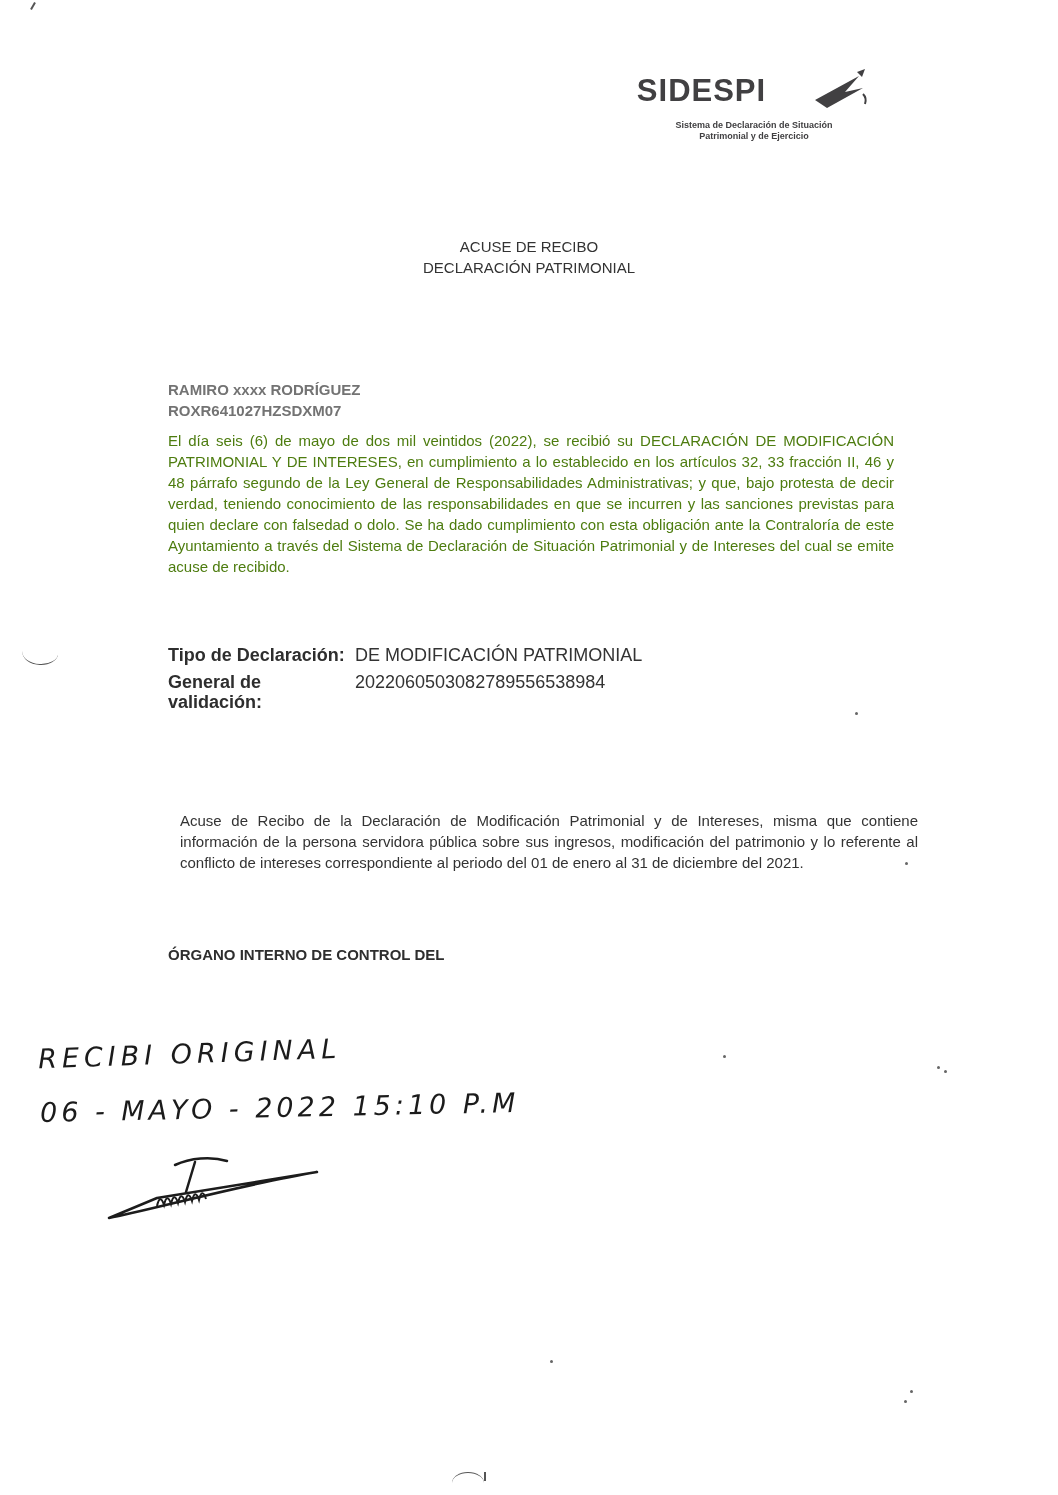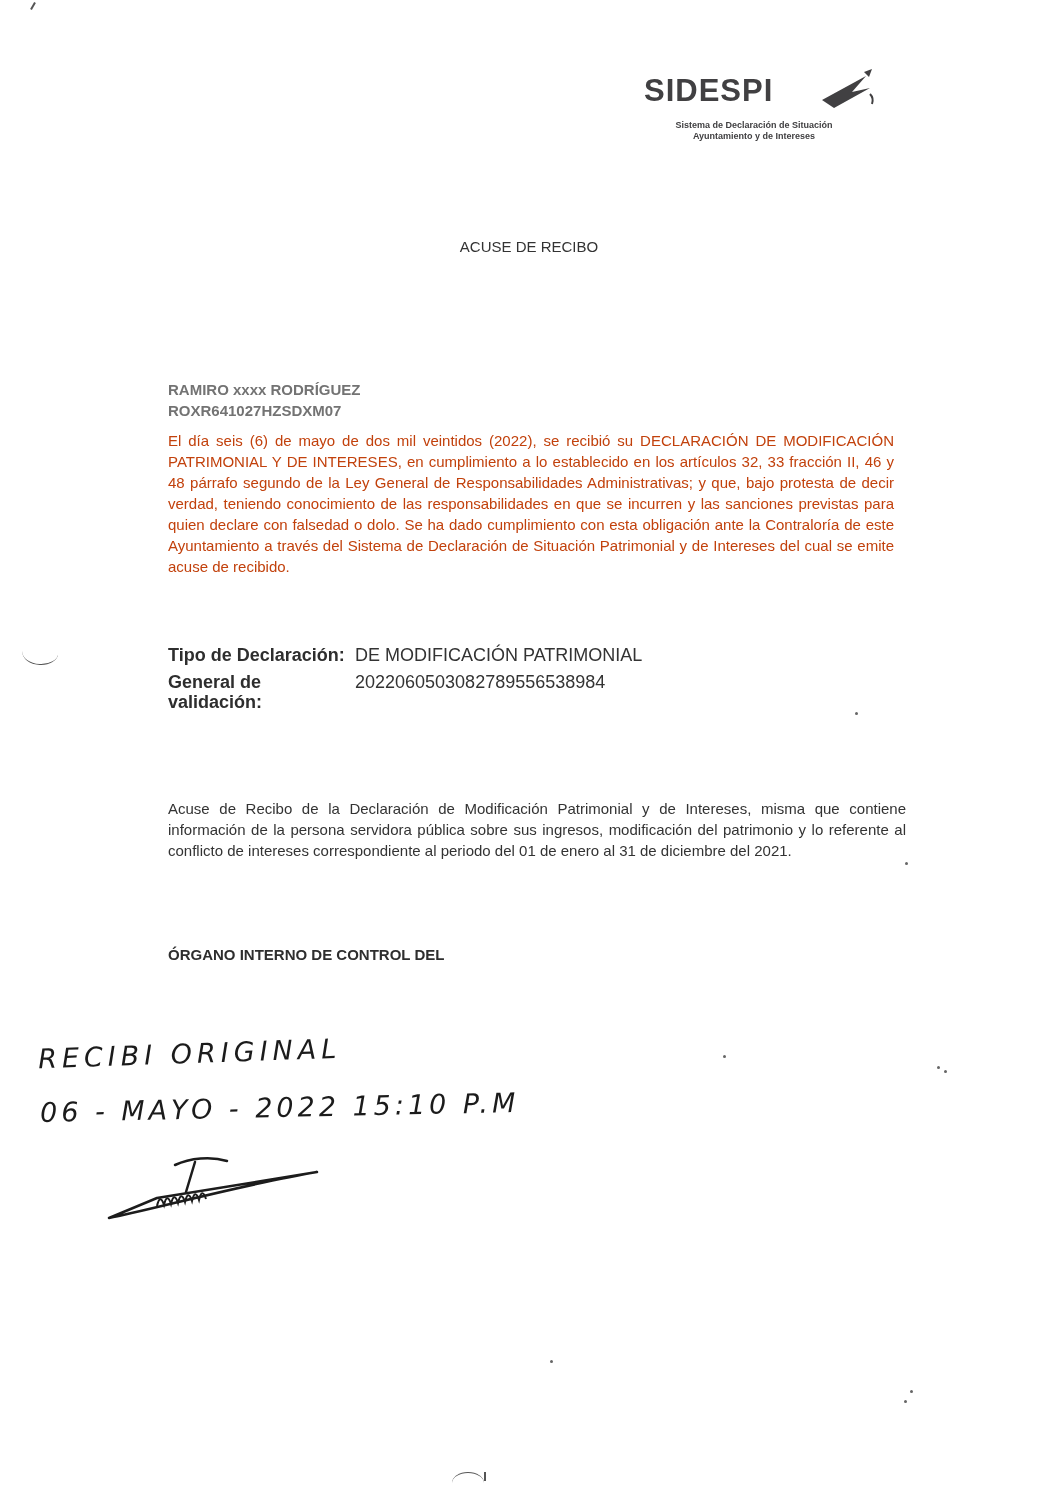--- a/index.html
+++ b/index.html
@@ -7,37 +7,37 @@
     position:relative;
     width:1058px;
     height:1495px;
     background:#ffffff;
     font-family:"Liberation Sans", sans-serif;
     color:#333333;
     overflow:hidden;
   }
   
   .logo{position:absolute;left:644px;top:74px;width:220px;text-align:center;color:#414042;}
-  .logo-row{display:flex;align-items:flex-start;gap:45px;}
+  .logo-row{display:flex;align-items:flex-start;justify-content:center;gap:45px;}
   .brand{font-size:31px;font-weight:bold;letter-spacing:1px;line-height:34px;}
   .logo-arrow{display:inline-block;margin-left:2px;margin-top:-6px;}
   .tagline{font-size:9px;font-weight:bold;line-height:11px;margin-top:2px;color:#414042;}
   
   .title{position:absolute;left:0;top:236px;width:1058px;text-align:center;font-size:15px;line-height:21px;color:#333;}
   
   .recipient{position:absolute;left:168px;top:379px;font-size:15px;font-weight:bold;line-height:21px;color:#737373;}
   
-  .body-par{position:absolute;left:168px;top:430px;width:726px;margin:0;font-size:15px;line-height:21px;text-align:justify;color:#c2410c;}
+  .body-par{position:absolute;left:168px;top:430px;width:726px;margin:0;font-size:15px;line-height:21px;text-align:justify;color:#4d7c0f;}
   
   .fields{position:absolute;left:168px;top:645px;font-size:18px;}
   .field-row{display:flex;margin-bottom:6px;line-height:20.5px;}
   .field-label{width:187px;font-weight:bold;color:#2e2e2e;flex-shrink:0;}
   .field-value{color:#333;}
   
-  .summary-par{position:absolute;left:168px;top:798px;width:738px;margin:0;font-size:15px;line-height:21px;text-align:justify;color:#333;}
+  .summary-par{position:absolute;left:168px;top:798px;width:738px;margin:12px;font-size:15px;line-height:21px;text-align:justify;color:#333;}
   
   .office{position:absolute;left:168px;top:946px;font-size:15px;font-weight:bold;color:#2e2e2e;}
   
   .hand{position:absolute;font-family:"DejaVu Sans", sans-serif;font-style:italic;color:#1b1b1b;white-space:nowrap;}
   .hand1{left:38px;top:1038px;font-size:27px;letter-spacing:5px;transform:rotate(-2deg);}
   .hand2{left:40px;top:1092px;font-size:27px;letter-spacing:4px;transform:rotate(-1.2deg);}
   
   .signature{position:absolute;left:95px;top:1148px;}
   
   .dot{position:absolute;width:3px;height:3px;background:#666;border-radius:50%;}
@@ -57,26 +57,27 @@
       <span class="logo-arrow">
         <svg width="58" height="46" viewBox="0 0 58 46">
           <path d="M2 32 L46 8 L32 24 L50 20 L14 40 Z" fill="#414042"></path>
           <path d="M44 4 l8 -3 l-3 8 Z" fill="#414042"></path>
           <path d="M50 26 q4 4 2 10" stroke="#414042" stroke-width="2" fill="none"></path>
         </svg>
       </span>
     </div>
     <div class="tagline">
       <div>Sistema de Declaración de Situación</div>
-      <div>Ayuntamiento y de Intereses</div>
+      <div>Patrimonial y de Ejercicio</div>
     </div>
   </div>
 
   <div class="title">
     <div>ACUSE DE RECIBO</div>
+    <div>DECLARACIÓN PATRIMONIAL</div>
   </div>
 
   <div class="recipient">
     <div>RAMIRO xxxx RODRÍGUEZ</div>
     <div>ROXR641027HZSDXM07</div>
   </div>
 
   <p class="body-par">El día seis (6) de mayo de dos mil veintidos (2022), se recibió su DECLARACIÓN DE MODIFICACIÓN PATRIMONIAL Y DE INTERESES, en cumplimiento a lo establecido en los artículos 32, 33 fracción II, 46 y 48 párrafo segundo de la Ley General de Responsabilidades Administrativas; y que, bajo protesta de decir verdad, teniendo conocimiento de las responsabilidades en que se incurren y las sanciones previstas para quien declare con falsedad o dolo. Se ha dado cumplimiento con esta obligación ante la Contraloría de este Ayuntamiento a través del Sistema de Declaración de Situación Patrimonial y de Intereses del cual se emite acuse de recibido.</p>
 
   <div class="fields">

